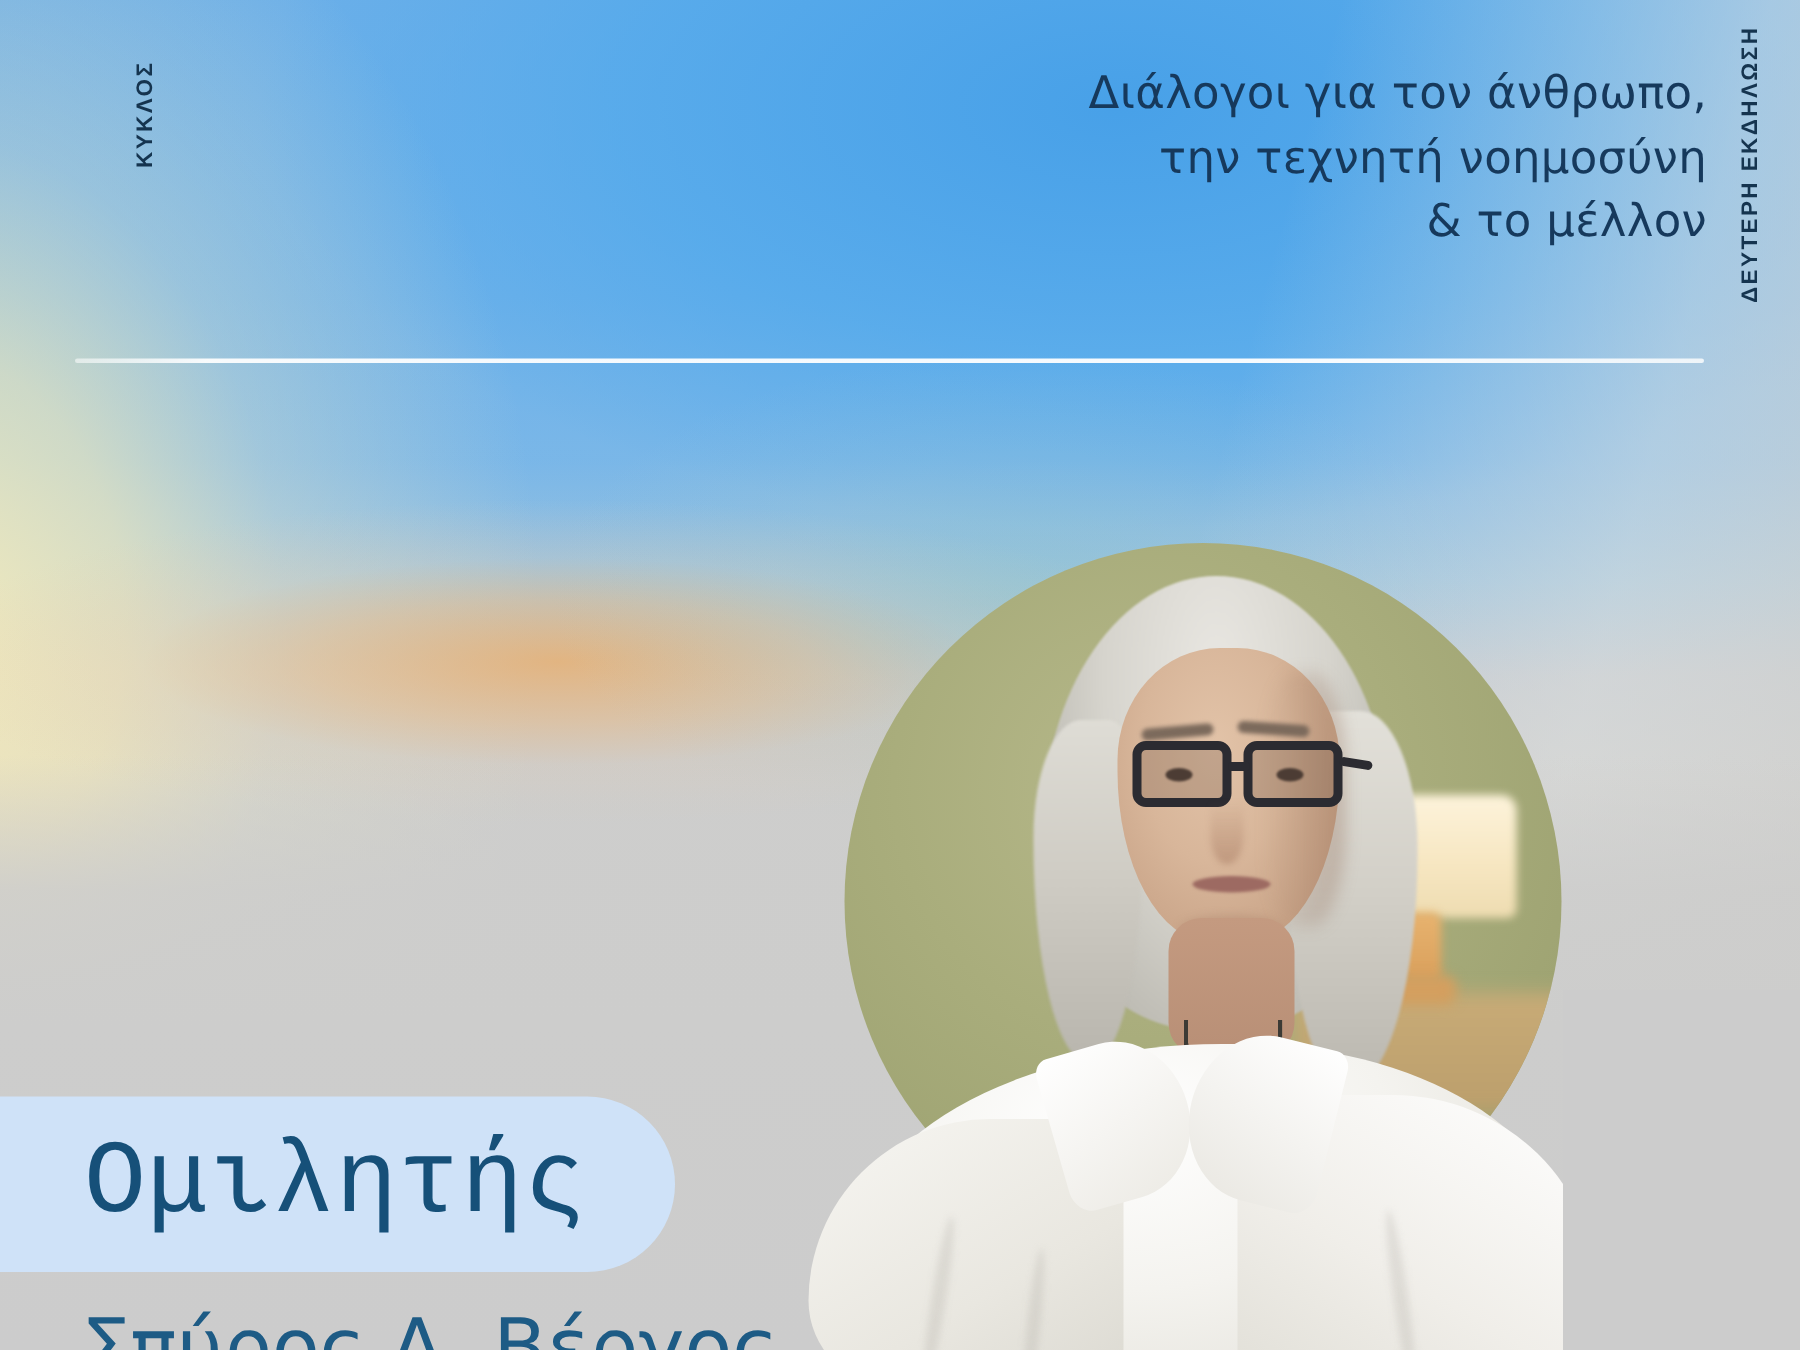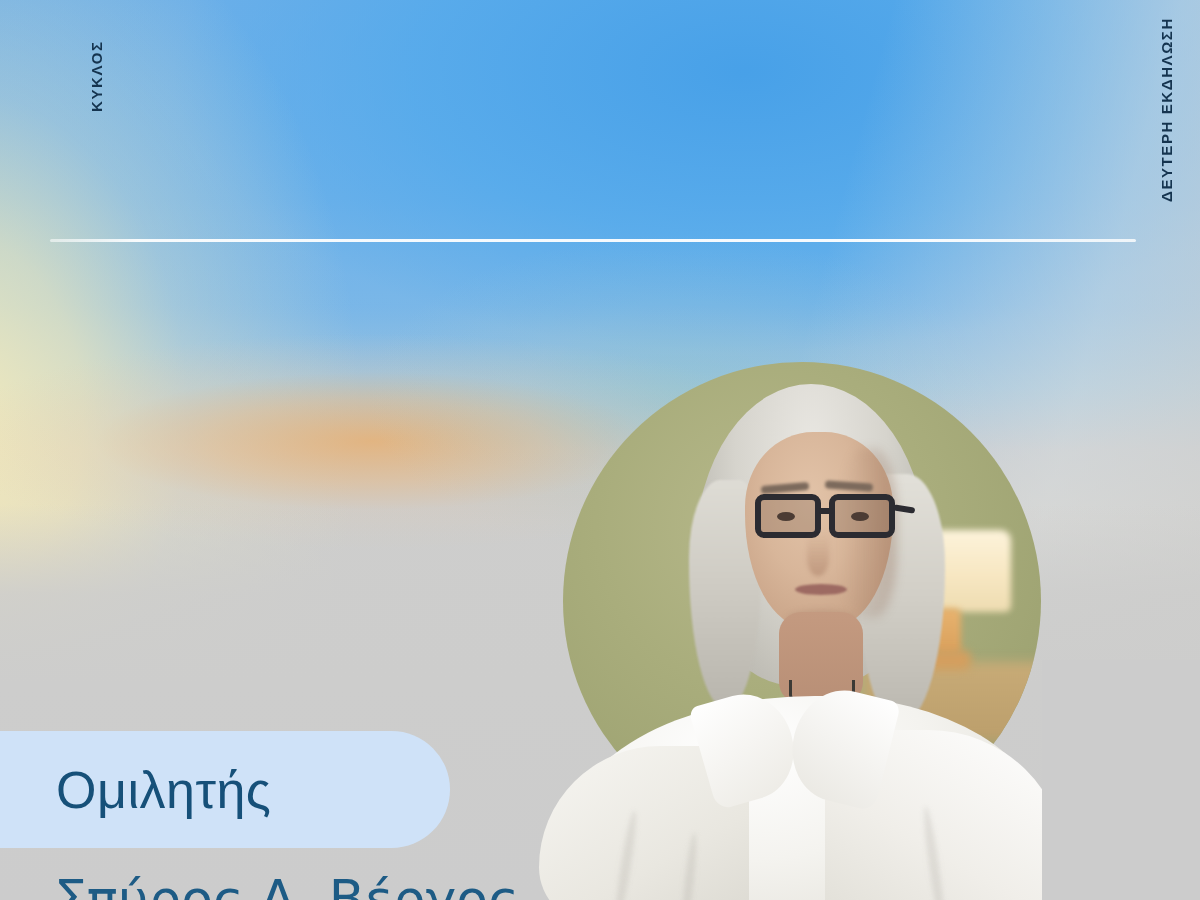--- a/index.html
+++ b/index.html
@@ -389,22 +389,22 @@
     left:-30px; top:731px;
     width:480px; height:117px;
     background:#cfe2f8;
     border-radius:0 60px 60px 0;
     z-index:6;
     display:flex;
     align-items:center;
   }
   #speaker-pill-label {
     margin-left:86px;
-    font-family:Liberation Sans, sans-serif;
-    font-size:52px;
+    font-family:Liberation Mono, monospace;
+    font-size:69px;
     line-height:1;
     color:#165079;
     letter-spacing:.5px;
   }
 
   
   #speaker-name {
     position:absolute;
     left:54px; top:873px;
     font-family:"DejaVu Sans", sans-serif;
@@ -425,20 +425,25 @@
   <div class="bg-layer bg-left-cream"></div>
   <div class="bg-layer bg-orange-band"></div>
   <div class="bg-layer bg-teal-wash"></div>
   <div class="bg-layer bg-right-fade"></div>
   <div class="bg-layer bg-bottom-grey"></div>
 
   <div class="vlabel" id="vlabel-left">ΚΥΚΛΟΣ</div>
 
   <div class="vlabel" id="vlabel-right">ΔΕΥΤΕΡΗ ΕΚΔΗΛΩΣΗ</div>
 
+  <div id="headline">
+    <span class="hl-line">Διάλογοι για τον άνθρωπο,</span>
+    <span class="hl-line">την τεχνητή νοημοσύνη</span>
+    <span class="hl-line">&amp; το μέλλον</span>
+  </div>
 
   <div id="divider"></div>
 
   <div id="portrait-wrap">
     <div id="portrait-circle">
 
       <div class="room-table"></div>
       <div class="room-lamp-shade"></div>
       <div class="room-lamp-neck"></div>
       <div class="room-lamp-base"></div>

